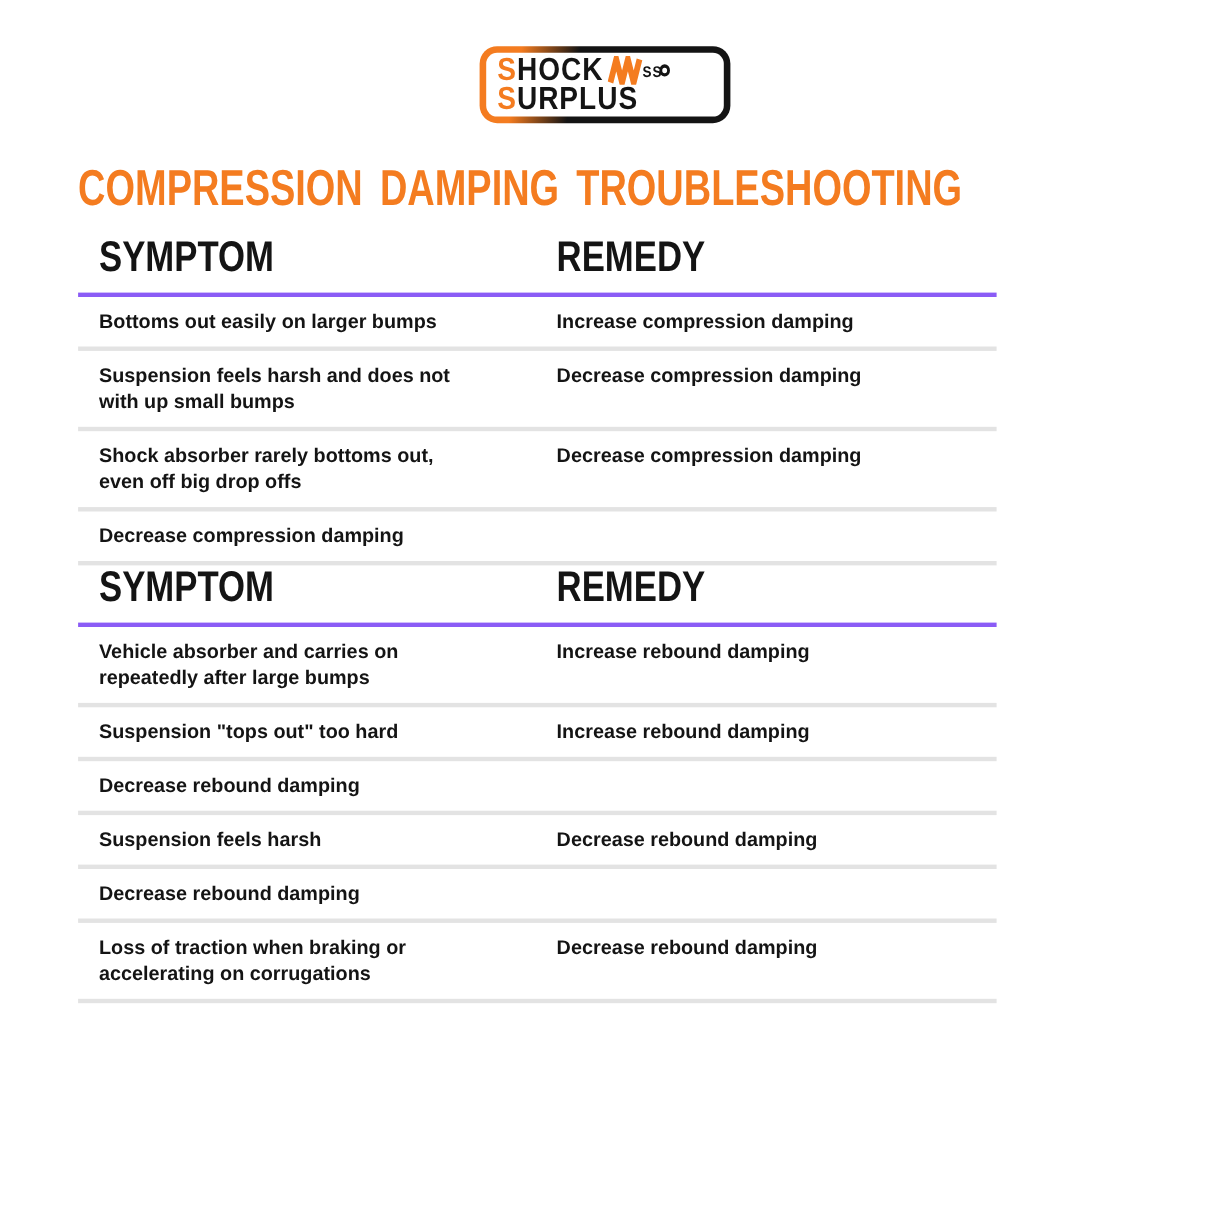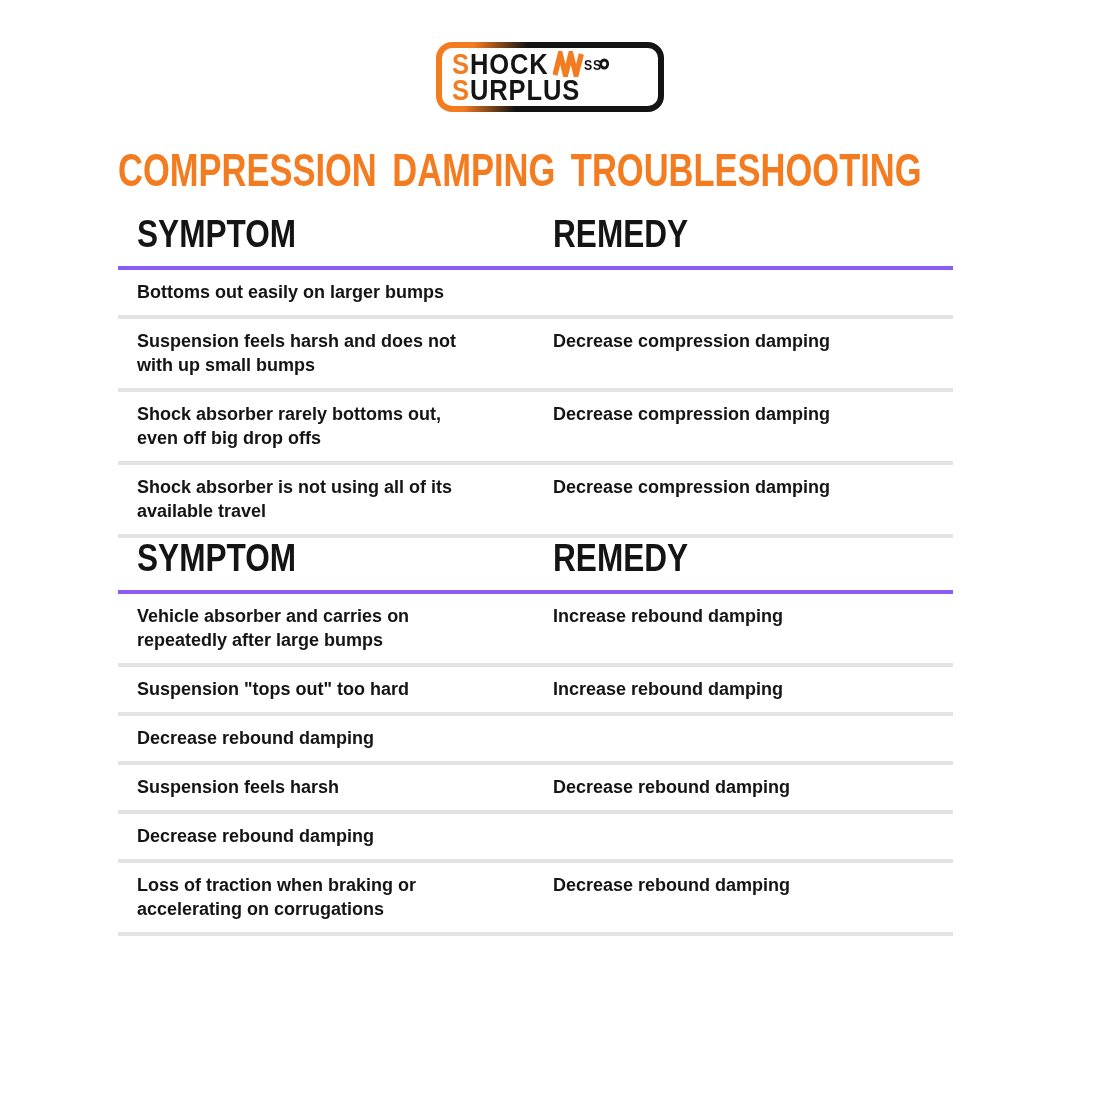--- a/index.html
+++ b/index.html
@@ -41,21 +41,21 @@
     letter-spacing: 1px;
     transform: scaleX(0.88);
     transform-origin: 0 50%;
     white-space: nowrap;
     color: #141414;
   }
   .logo-accent { color: #F47C20; }
   .emblem { display: inline-flex; align-items: center; margin-left: 4px; }
 
   
-  .content { margin-left: 118px; width: 835px; }
+  .content { margin-left: 71px; width: 835px; }
   .section-title {
     margin: 38px 0 24px 0;
     font-size: 46px;
     line-height: 40px;
     font-weight: bold;
     color: #F47C20;
     white-space: nowrap;
   }
   .section-title span {
     display: inline-block;
@@ -126,34 +126,33 @@
 
 <div class="content" id="sections">
     <div class="section">
       <h2 class="section-title"><span>COMPRESSION DAMPING TROUBLESHOOTING</span></h2>
       <div class="thead">
         <div class="col-header"><span>SYMPTOM</span></div>
         <div class="col-header"><span>REMEDY</span></div>
       </div>
       <div class="trow">
         <div class="cell">Bottoms out easily on larger bumps</div>
+        <div class="cell">Increase compression damping</div>
       </div>
       <div class="trow">
         <div class="cell">Suspension feels harsh and does not
 with up small bumps</div>
         <div class="cell">Decrease compression damping</div>
       </div>
       <div class="trow">
         <div class="cell">Shock absorber rarely bottoms out,
 even off big drop offs</div>
         <div class="cell">Decrease compression damping</div>
       </div>
       <div class="trow">
-        <div class="cell">Shock absorber is not using all of its
-available travel</div>
         <div class="cell">Decrease compression damping</div>
       </div>
     </div>
     <div class="section">
       <div class="thead">
         <div class="col-header"><span>SYMPTOM</span></div>
         <div class="col-header"><span>REMEDY</span></div>
       </div>
       <div class="trow">
         <div class="cell">Vehicle absorber and carries on

